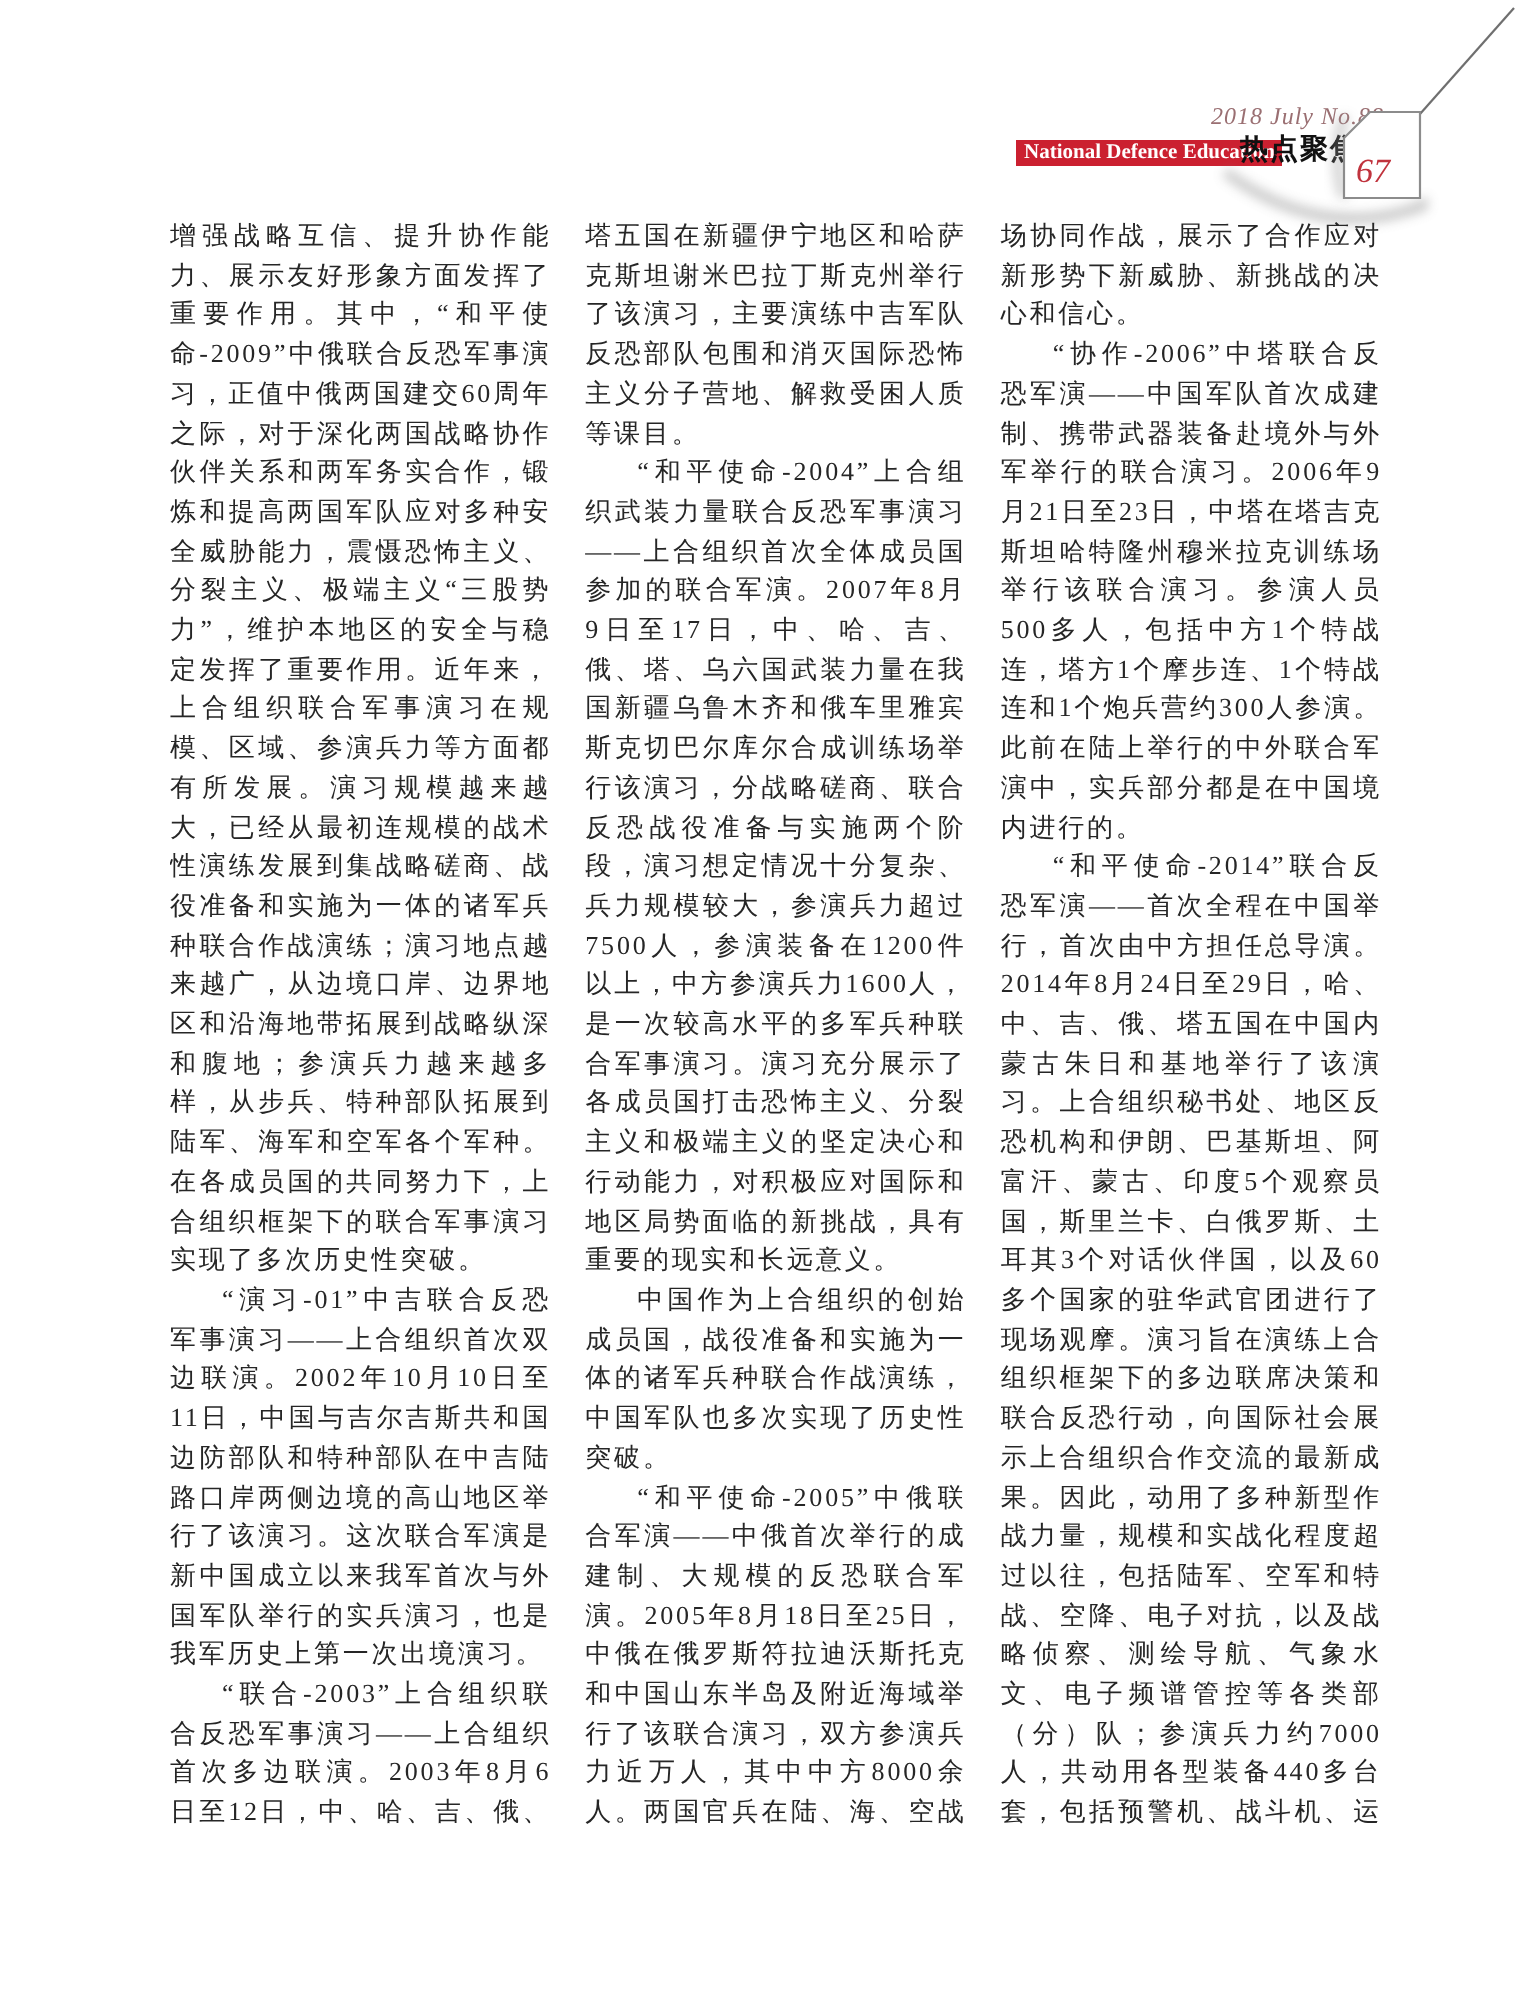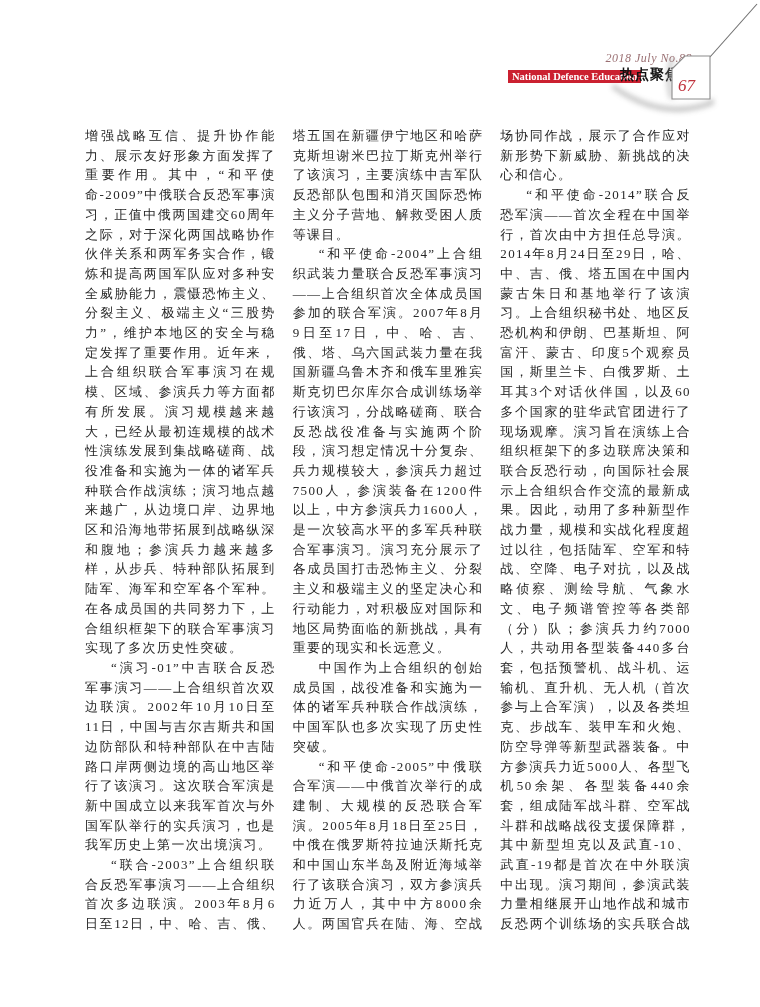--- a/index.html
+++ b/index.html
@@ -45,21 +45,21 @@
   .page-number{
     position:absolute;top:76px;left:678px;width:28px;
     font-style:italic;
     font-size:17px;
     color:#c0333d;
   }
 
   
   .columns{
     position:absolute;
-    left:85px;top:126px;
+    left:85px;top:108px;
     width:606px;height:810px;
     column-count:3;
     column-gap:17px;
     column-fill:auto;
     overflow:hidden;
   }
   .columns p{
     margin:0;
     font-size:13px;
     line-height:19.7px;
@@ -96,16 +96,17 @@
   </svg>
   <div class="page-number">67</div>
 
   <div class="columns">
       <p class="cont">增强战略互信、提升协作能力、展示友好形象方面发挥了重要作用。其中，“和平使命-2009”中俄联合反恐军事演习，正值中俄两国建交60周年之际，对于深化两国战略协作伙伴关系和两军务实合作，锻炼和提高两国军队应对多种安全威胁能力，震慑恐怖主义、分裂主义、极端主义“三股势力”，维护本地区的安全与稳定发挥了重要作用。近年来，上合组织联合军事演习在规模、区域、参演兵力等方面都有所发展。演习规模越来越大，已经从最初连规模的战术性演练发展到集战略磋商、战役准备和实施为一体的诸军兵种联合作战演练；演习地点越来越广，从边境口岸、边界地区和沿海地带拓展到战略纵深和腹地；参演兵力越来越多样，从步兵、特种部队拓展到陆军、海军和空军各个军种。在各成员国的共同努力下，上合组织框架下的联合军事演习实现了多次历史性突破。</p>
       <p>“演习-01”中吉联合反恐军事演习——上合组织首次双边联演。2002年10月10日至11日，中国与吉尔吉斯共和国边防部队和特种部队在中吉陆路口岸两侧边境的高山地区举行了该演习。这次联合军演是新中国成立以来我军首次与外国军队举行的实兵演习，也是我军历史上第一次出境演习。</p>
       <p>“联合-2003”上合组织联合反恐军事演习——上合组织首次多边联演。2003年8月6日至12日，中、哈、吉、俄、塔五国在新疆伊宁地区和哈萨克斯坦谢米巴拉丁斯克州举行了该演习，主要演练中吉军队反恐部队包围和消灭国际恐怖主义分子营地、解救受困人质等课目。</p>
       <p>“和平使命-2004”上合组织武装力量联合反恐军事演习——上合组织首次全体成员国参加的联合军演。2007年8月9日至17日，中、哈、吉、俄、塔、乌六国武装力量在我国新疆乌鲁木齐和俄车里雅宾斯克切巴尔库尔合成训练场举行该演习，分战略磋商、联合反恐战役准备与实施两个阶段，演习想定情况十分复杂、兵力规模较大，参演兵力超过7500人，参演装备在1200件以上，中方参演兵力1600人，是一次较高水平的多军兵种联合军事演习。演习充分展示了各成员国打击恐怖主义、分裂主义和极端主义的坚定决心和行动能力，对积极应对国际和地区局势面临的新挑战，具有重要的现实和长远意义。</p>
       <p>中国作为上合组织的创始成员国，战役准备和实施为一体的诸军兵种联合作战演练，中国军队也多次实现了历史性突破。</p>
       <p>“和平使命-2005”中俄联合军演——中俄首次举行的成建制、大规模的反恐联合军演。2005年8月18日至25日，中俄在俄罗斯符拉迪沃斯托克和中国山东半岛及附近海域举行了该联合演习，双方参演兵力近万人，其中中方8000余人。两国官兵在陆、海、空战场协同作战，展示了合作应对新形势下新威胁、新挑战的决心和信心。</p>
+      <p>“协作-2006”中塔联合反恐军演——中国军队首次成建制、携带武器装备赴境外与外军举行的联合演习。2006年9月21日至23日，中塔在塔吉克斯坦哈特隆州穆米拉克训练场举行该联合演习。参演人员500多人，包括中方1个特战连，塔方1个摩步连、1个特战连和1个炮兵营约300人参演。此前在陆上举行的中外联合军演中，实兵部分都是在中国境内进行的。</p>
       <p>“和平使命-2014”联合反恐军演——首次全程在中国举行，首次由中方担任总导演。2014年8月24日至29日，哈、中、吉、俄、塔五国在中国内蒙古朱日和基地举行了该演习。上合组织秘书处、地区反恐机构和伊朗、巴基斯坦、阿富汗、蒙古、印度5个观察员国，斯里兰卡、白俄罗斯、土耳其3个对话伙伴国，以及60多个国家的驻华武官团进行了现场观摩。演习旨在演练上合组织框架下的多边联席决策和联合反恐行动，向国际社会展示上合组织合作交流的最新成果。因此，动用了多种新型作战力量，规模和实战化程度超过以往，包括陆军、空军和特战、空降、电子对抗，以及战略侦察、测绘导航、气象水文、电子频谱管控等各类部（分）队；参演兵力约7000人，共动用各型装备440多台套，包括预警机、战斗机、运输机、直升机、无人机（首次参与上合军演），以及各类坦克、步战车、装甲车和火炮、防空导弹等新型武器装备。中方参演兵力近5000人、各型飞机50余架、各型装备440余套，组成陆军战斗群、空军战斗群和战略战役支援保障群，其中新型坦克以及武直-10、武直-19都是首次在中外联演中出现。演习期间，参演武装力量相继展开山地作战和城市反恐两个训练场的实兵联合战术协同和多兵种陆空一体联合军事行动。此次演习对于加强各成员国睦邻互信，震慑“三股势力”，维护地区安全稳定具有深远影响。</p>
     </div>
 
 </div>
 
 </body></html>

